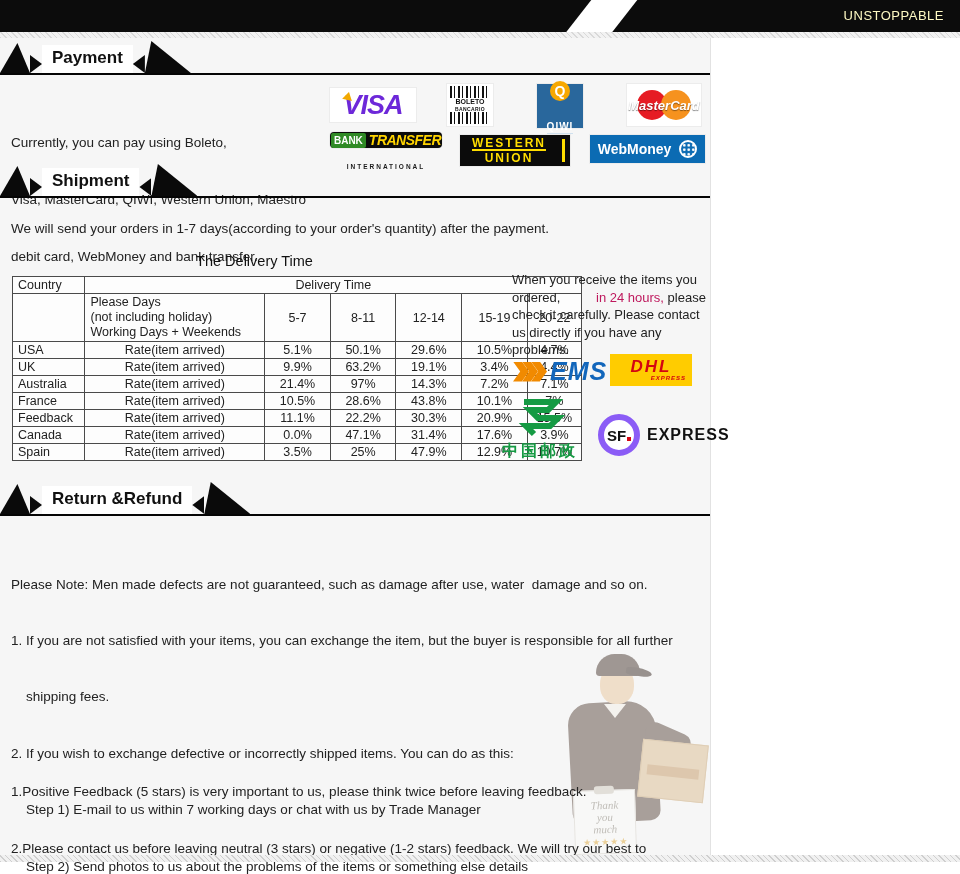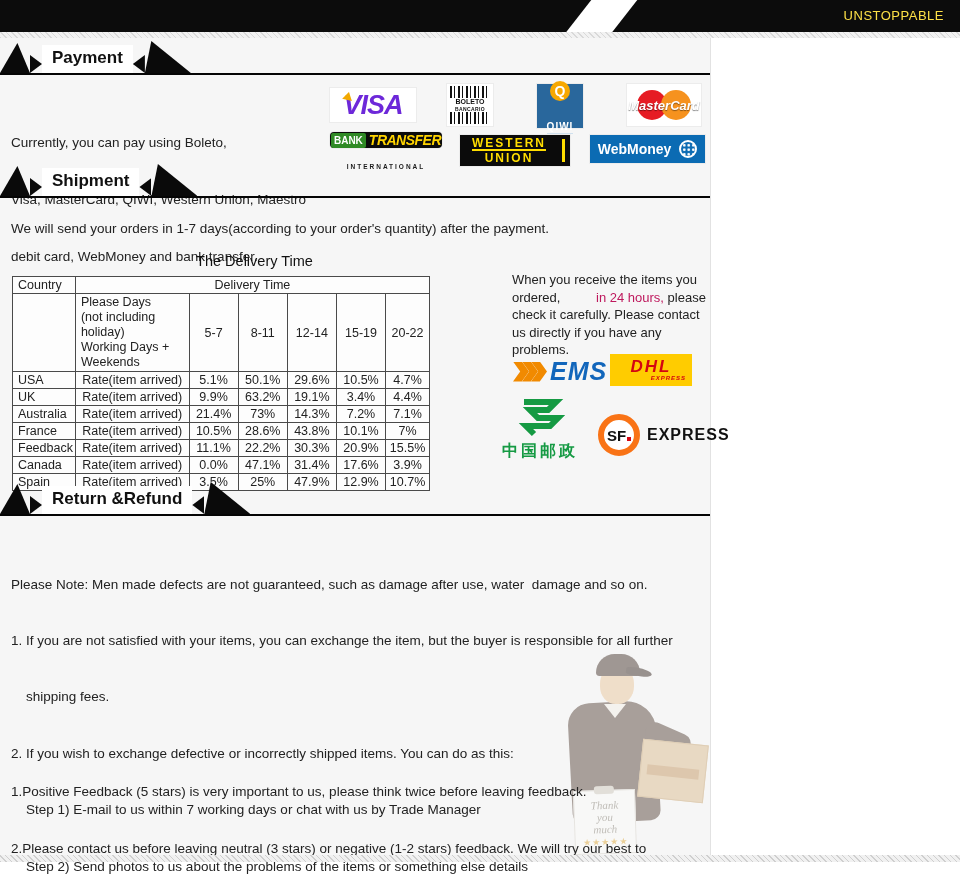--- a/index.html
+++ b/index.html
@@ -3,21 +3,21 @@
 <meta charset="utf-8">
 <style>
   * { margin:0; padding:0; box-sizing:border-box; }
   html,body { width:960px; height:874px; background:#fff; font-family:"Liberation Sans", sans-serif; overflow:hidden; }
   #page { position:relative; width:960px; height:874px; background:#fff; }
 
   
   .topbar { position:absolute; left:0; top:0; width:960px; height:32px; background:#0c0c0c; z-index:5; overflow:hidden; }
   .topbar .title { position:absolute; left:12px; top:3px; color:#fff; font-size:20px; font-weight:bold; letter-spacing:.5px; }
   .topbar .slash { position:absolute; left:578px; top:-6px; width:46px; height:46px; background:#fff; transform:skewX(-38deg); }
-  .topbar .right-label { position:absolute; right:16px; top:8px; color:#fde047; font-size:13px; letter-spacing:.5px; }
+  .topbar .right-label { position:absolute; right:16px; top:8px; color:#fef9c3; font-size:13px; letter-spacing:.5px; }
   .texband { position:absolute; left:0; top:32px; width:960px; height:6px; z-index:4;
              background:repeating-linear-gradient(45deg,#d9d9d9 0 1px,#f2f2f2 1px 4px); }
 
   
   .content-bg { position:absolute; left:0; top:32px; width:711px; height:830px; background:#f6f6f6; border-right:1px solid #e2e2e2; }
 
   
   .sec-head { position:absolute; left:0; width:710px; height:30px; border-bottom:2px solid #050505; display:flex; align-items:flex-end; z-index:3; }
   .peak-l { width:30px; height:30px; background:#0a0a0a; clip-path:polygon(58% 0,100% 100%,0 100%); }
   .peak-r { width:46px; height:32px; background:#0a0a0a; clip-path:polygon(14% 0,100% 100%,0 100%); }
@@ -50,41 +50,41 @@
   .wu { left:460px; top:135px; width:110px; height:31px; background:#0b0b0b; flex-direction:column; gap:1px; padding-right:12px; }
   .wu .l { color:#ffdd00; font-size:12px; font-weight:bold; letter-spacing:2px; line-height:12px; border-bottom:2px solid #ffdd00; }
   .wu .bar { position:absolute; right:5px; top:4px; width:3px; height:23px; background:#ffdd00; }
   .wm { left:590px; top:135px; width:115px; height:28px; background:#0b6bb3; gap:8px; }
   .wm .t { color:#fff; font-size:14px; font-weight:bold; }
   .wm .globe { width:18px; height:18px; border-radius:50%; border:2px solid #fff;
                background:radial-gradient(#fff 1.1px, transparent 1.5px); background-size:4.5px 4.5px; background-position:1px 1px; }
 
   
   .tbl-title { position:absolute; left:12px; top:253px; width:485px; text-align:center; font-size:14.5px; color:#111; z-index:2; }
-  table.dtable { position:absolute; left:12px; top:276px; width:418px; border-collapse:collapse; background:#fdfdfd; z-index:2; }
+  table.dtable { position:absolute; left:12px; top:276px; width:570px; border-collapse:collapse; background:#fdfdfd; z-index:2; }
   .dtable td, .dtable th { border:1px solid #4a4a4a; font-size:12.5px; color:#222; font-weight:normal; text-align:center; padding:1px 2px; }
   .dtable .subhead { text-align:left; padding-left:5px; line-height:15px; }
   .dtable .country { text-align:left; padding-left:5px; }
   .dtable tr.data td { height:17px; }
 
   .notice { position:absolute; left:512px; top:271px; width:200px; font-size:13px; line-height:17.5px; color:#222; z-index:2; }
   .notice .red { color:#be185d;padding-left:32px; }
 
   
   .ship { position:absolute; display:flex; align-items:center; z-index:2; }
   .ems { left:513px; top:357px; }
   .ems .ch { width:16px; height:20px; background:#f18a00; clip-path:polygon(0 0,55% 0,100% 50%,55% 100%,0 100%,45% 50%); margin-right:-7px; }
   .ems .t { font-size:25px; font-weight:bold; font-style:italic; color:#1266bb; margin-left:10px; letter-spacing:1px; }
   .dhl { left:610px; top:354px; width:82px; height:32px; background:#ffcc00; flex-direction:column; justify-content:center; }
   .dhl .t { color:#d40511; font-size:17px; font-weight:bold; font-style:italic; letter-spacing:2px; line-height:16px; }
   .dhl .s { color:#d40511; font-size:6px; font-weight:bold; font-style:italic; letter-spacing:1px; align-self:flex-end; margin-right:6px; }
   .cnpost { left:502px; top:394px; flex-direction:column; }
   .cnpost .t { color:#159a43; font-size:16px; font-weight:bold; letter-spacing:3px; margin-top:3px; }
   .sf { left:598px; top:414px; gap:7px; }
-  .sf .ring { width:42px; height:42px; border-radius:50%; border:6px solid #f97316; background:#fff; display:flex; align-items:center; justify-content:center; }
+  .sf .ring { width:42px; height:42px; border-radius:50%; border:6px solid #8b5cf6; background:#fff; display:flex; align-items:center; justify-content:center; }
   .sf .ring span { font-size:15px; font-weight:bold; color:#111; letter-spacing:0; }
   .sf .dot { display:inline-block; width:4px; height:4px; background:#d40511; margin-left:1px; }
   .sf .t { font-size:16px; font-weight:bold; color:#111; letter-spacing:1px; }
 
   
   .man { position:absolute; left:548px; top:650px; width:164px; height:208px; opacity:.5; z-index:1; overflow:hidden; }
   .man .cap { position:absolute; left:48px; top:4px; width:44px; height:22px; background:#4a3a32; border-radius:22px 22px 4px 4px; }
   .man .brim { position:absolute; left:78px; top:18px; width:26px; height:8px; background:#3c2e28; border-radius:40% 100% 60% 40%; transform:rotate(8deg); }
   .man .face { position:absolute; left:52px; top:16px; width:34px; height:38px; background:#eac79d; border-radius:46%; }
   .man .body { position:absolute; left:22px; top:52px; width:88px; height:120px; background:#5c4a40; border-radius:22px 30px 10px 10px; transform:rotate(-3deg); }
@@ -237,21 +237,21 @@
       <td>9.9%</td>
       <td>63.2%</td>
       <td>19.1%</td>
       <td>3.4%</td>
       <td>4.4%</td>
     </tr>
     <tr class="data">
       <td class="country">Australia</td>
       <td>Rate(item arrived)</td>
       <td>21.4%</td>
-      <td>73%</td>
+      <td>97%</td>
       <td>14.3%</td>
       <td>7.2%</td>
       <td>7.1%</td>
     </tr>
     <tr class="data">
       <td class="country">France</td>
       <td>Rate(item arrived)</td>
       <td>10.5%</td>
       <td>28.6%</td>
       <td>43.8%</td>

